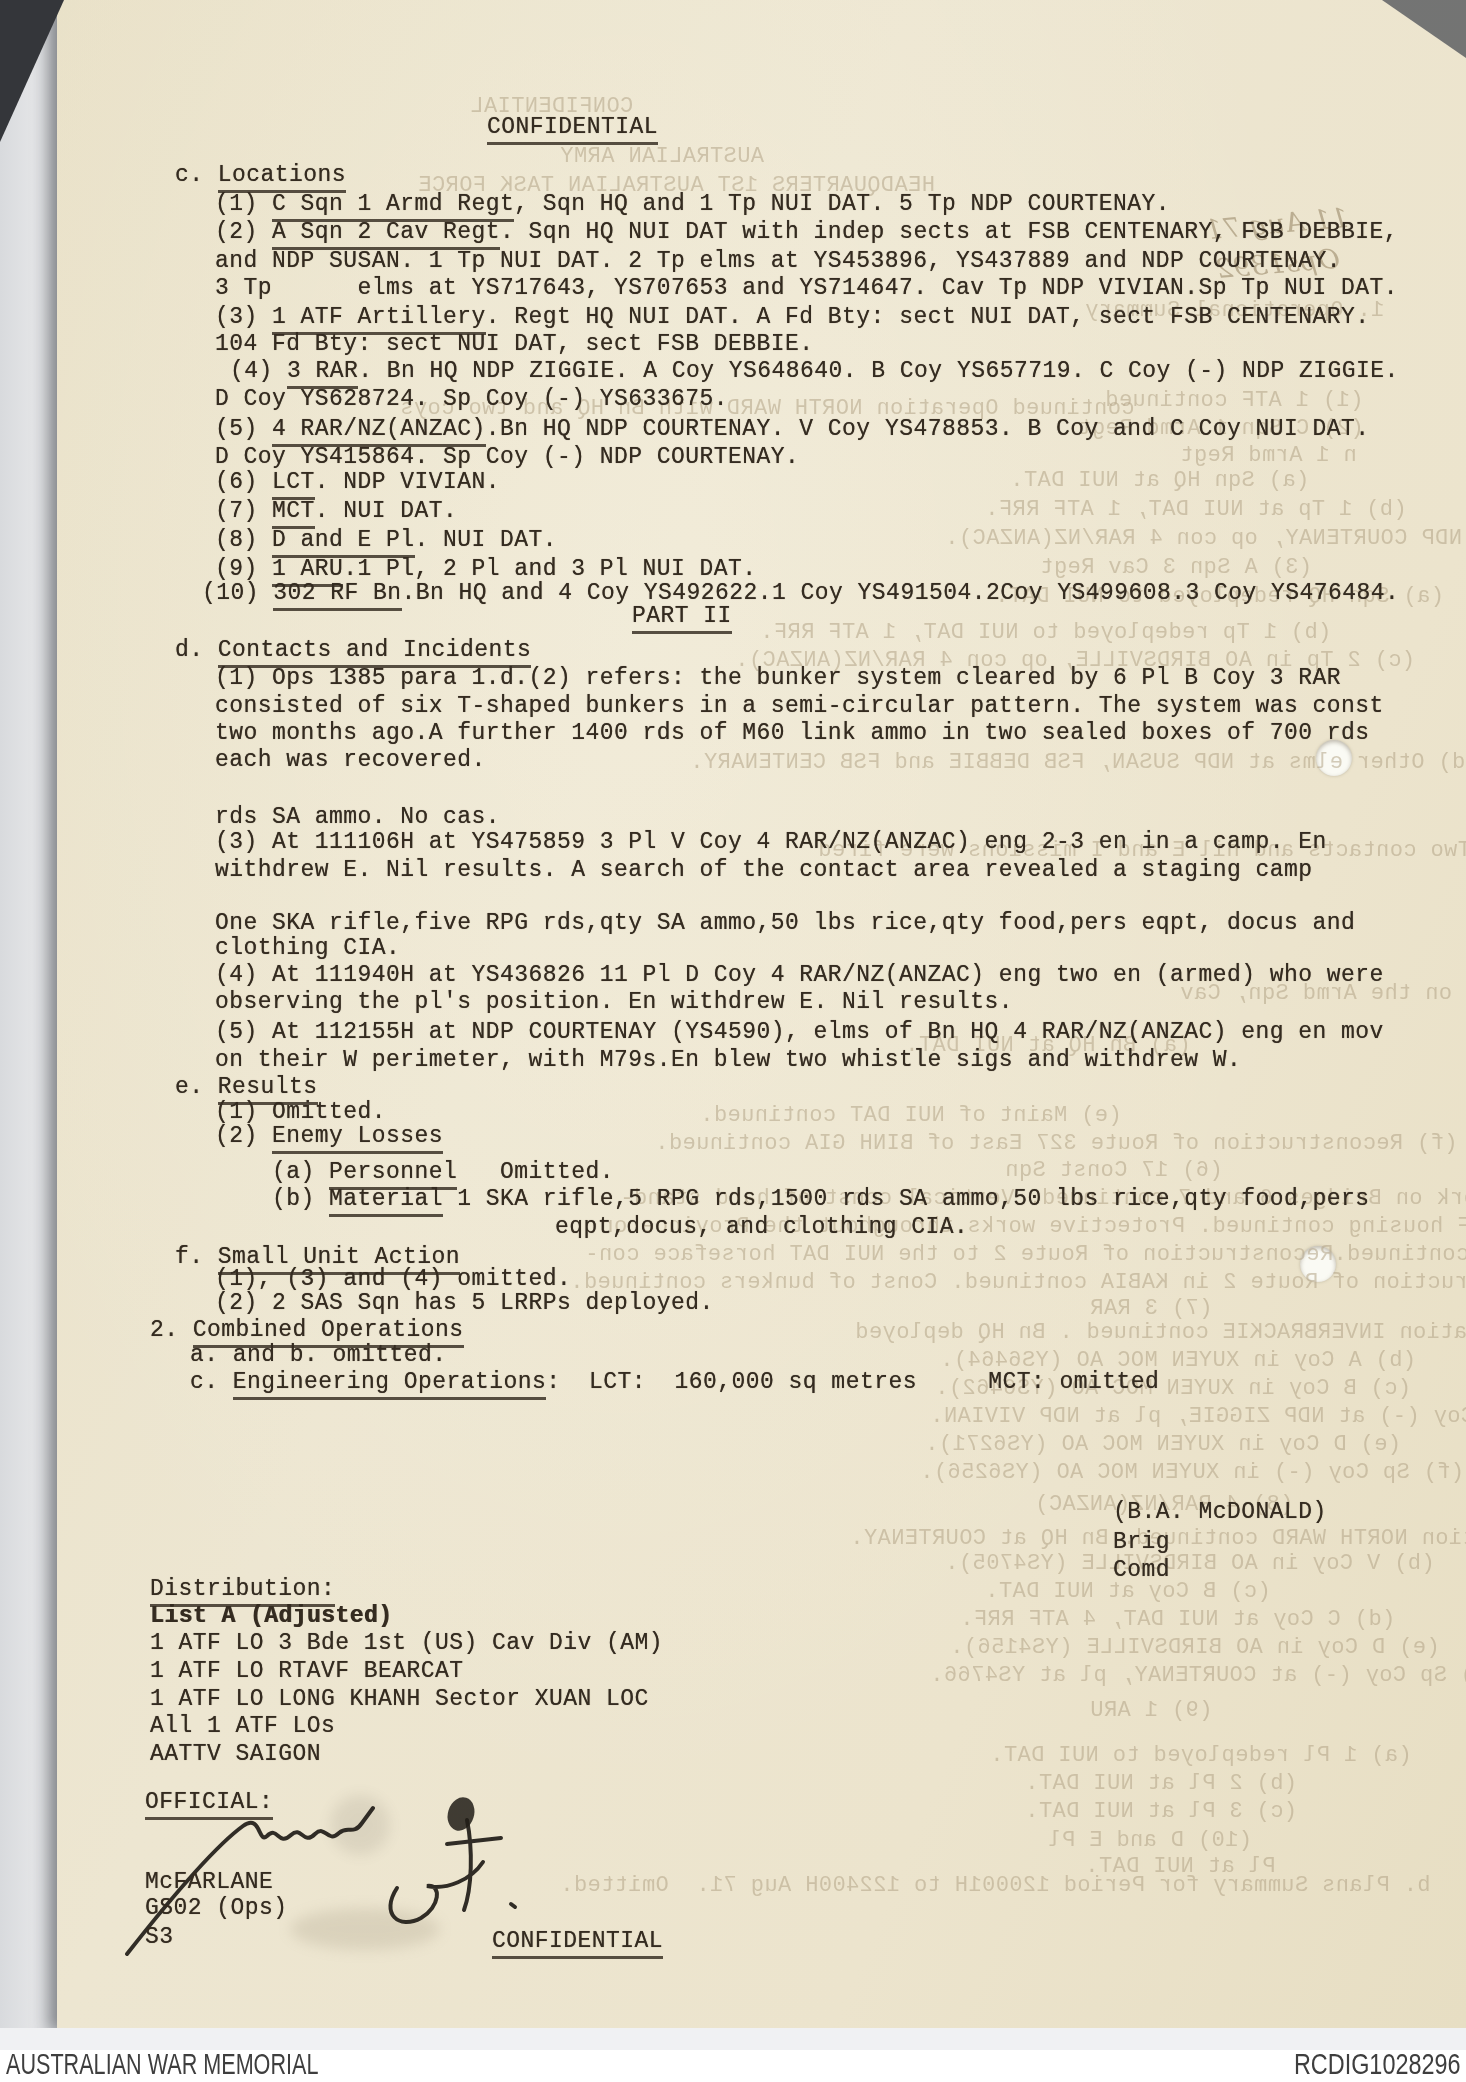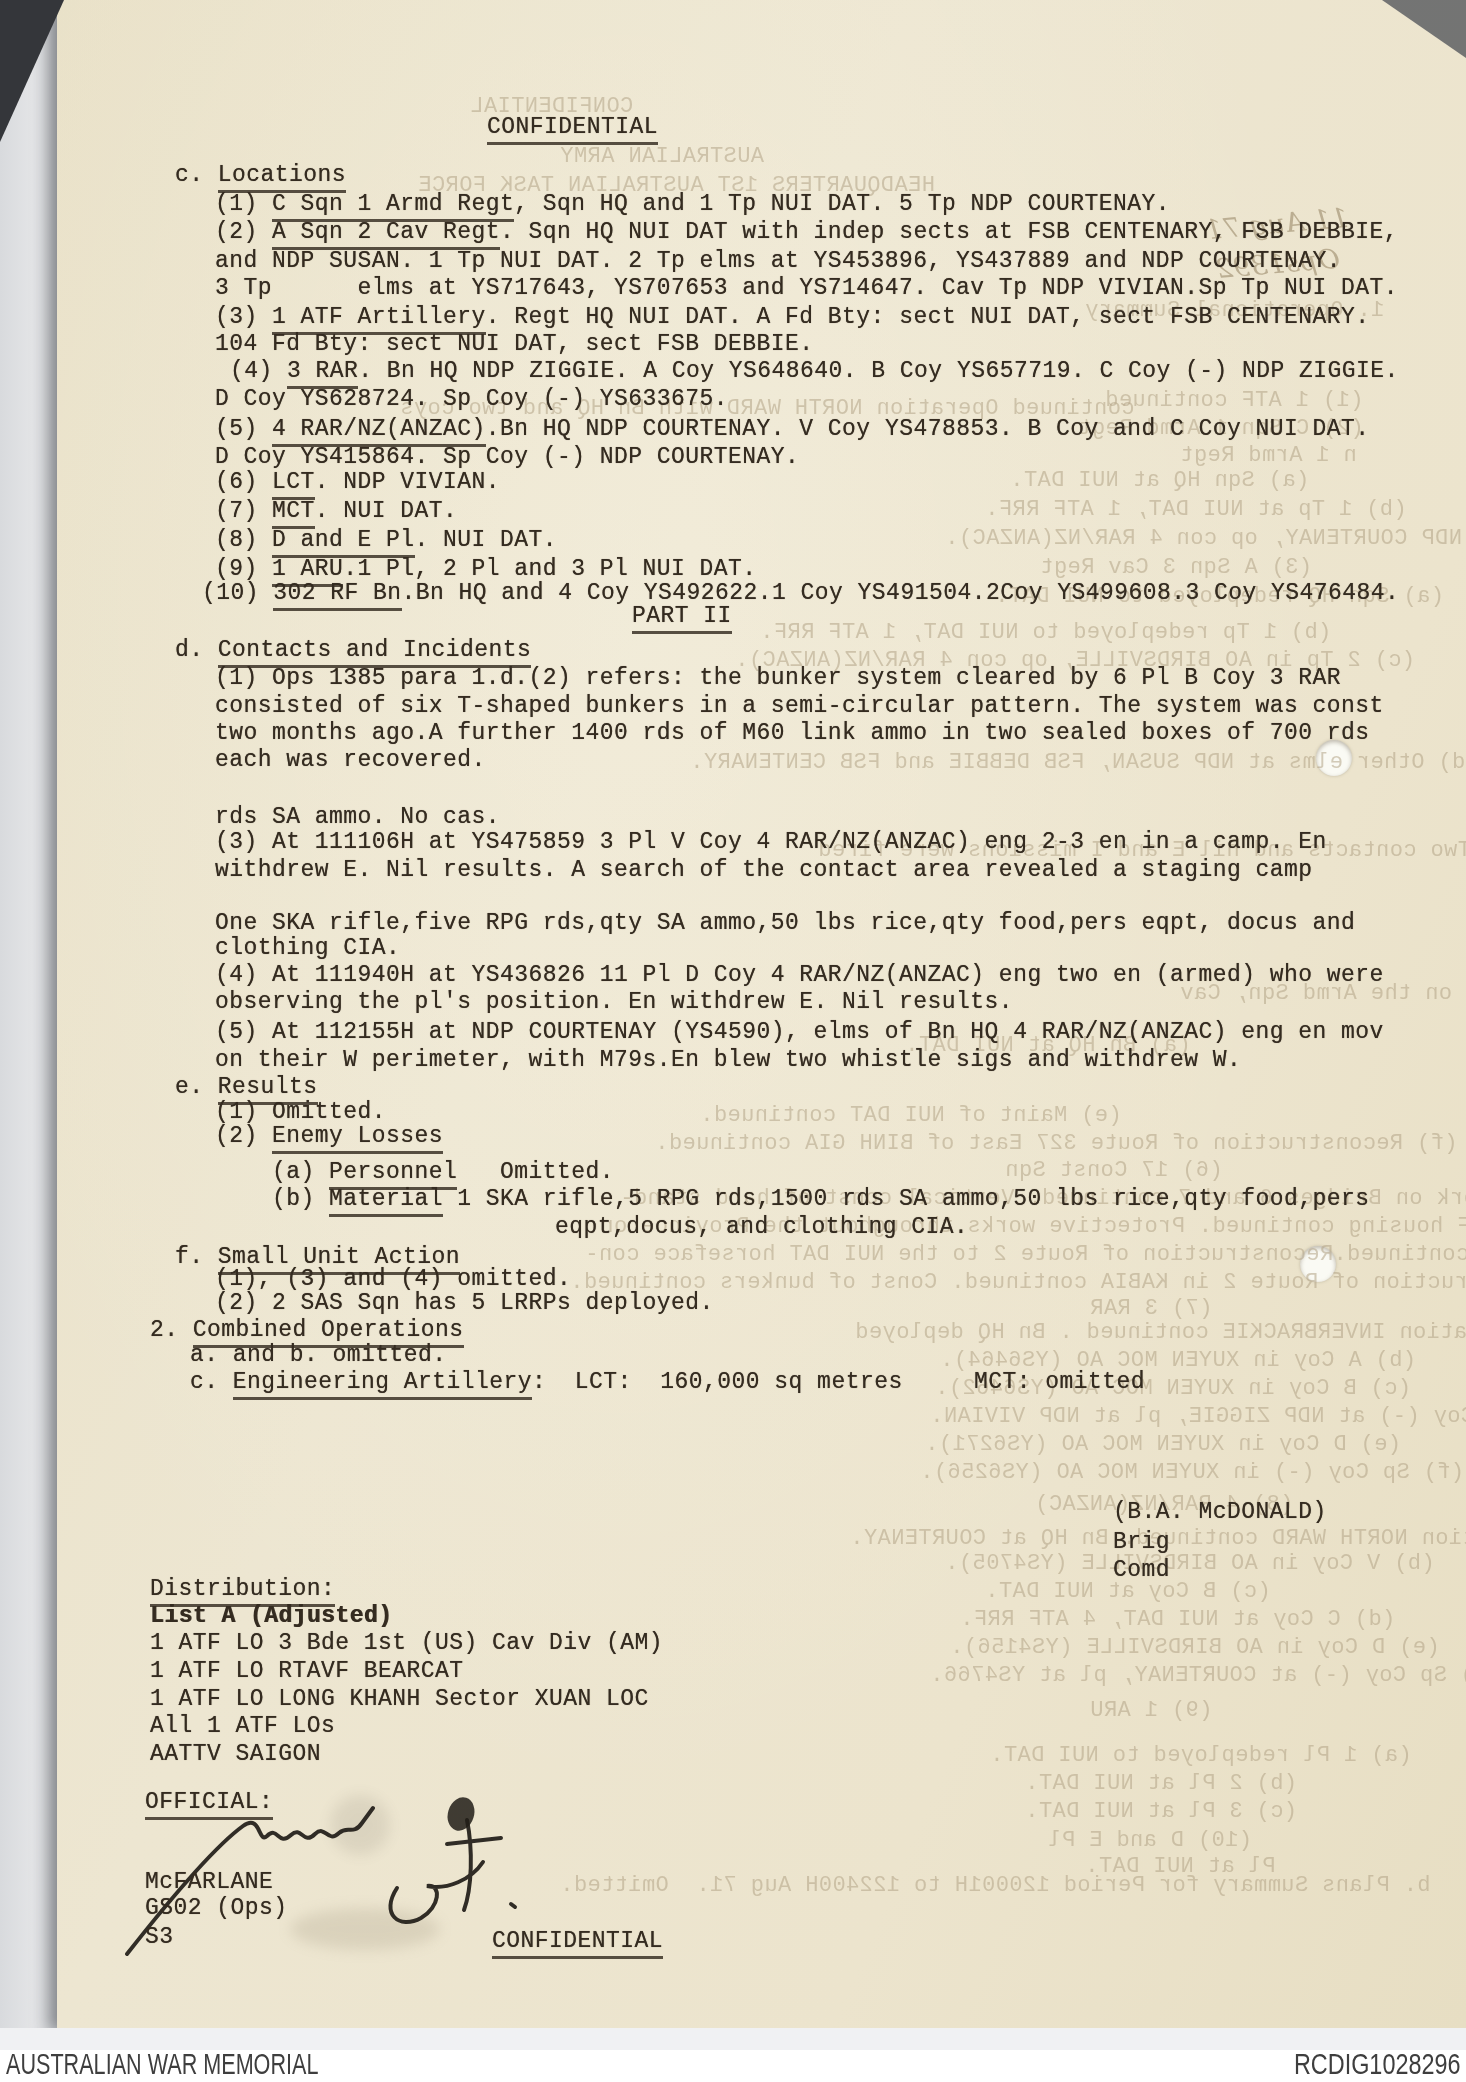--- a/index.html
+++ b/index.html
@@ -156,21 +156,21 @@
     <div class="doc-line" style="left: 215px; top: 1100px;"><span>(1) Omitted.</span></div>
     <div class="doc-line" style="left: 215px; top: 1124px;"><span>(2) </span><span class="u">Enemy Losses</span></div>
     <div class="doc-line" style="left: 272px; top: 1160px;"><span>(a) </span><span class="u">Personnel</span><span>   Omitted.</span></div>
     <div class="doc-line" style="left: 272px; top: 1187px;"><span>(b) </span><span class="u">Material</span><span> 1 SKA rifle,5 RPG rds,1500 rds SA ammo,50 lbs rice,qty food,pers</span></div>
     <div class="doc-line" style="left: 555px; top: 1215px;"><span>eqpt,docus, and clothing CIA.</span></div>
     <div class="doc-line" style="left: 175px; top: 1245px;"><span>f. </span><span class="u">Small Unit Action</span></div>
     <div class="doc-line" style="left: 215px; top: 1267px;"><span>(1), (3) and (4) omitted.</span></div>
     <div class="doc-line" style="left: 215px; top: 1291px;"><span>(2) 2 SAS Sqn has 5 LRRPs deployed.</span></div>
     <div class="doc-line" style="left: 150px; top: 1318px;"><span>2. </span><span class="u">Combined Operations</span></div>
     <div class="doc-line" style="left: 190px; top: 1343px;"><span>a. and b. omitted.</span></div>
-    <div class="doc-line" style="left: 190px; top: 1370px;"><span>c. </span><span class="u">Engineering Artillery</span><span>:  LCT:  160,000 sq metres     MCT: omitted</span></div>
+    <div class="doc-line" style="left: 190px; top: 1370px;"><span>c. </span><span class="u">Engineering Operations</span><span>:  LCT:  160,000 sq metres     MCT: omitted</span></div>
     <div class="doc-line" style="left: 1113px; top: 1500px;"><span>(B.A. McDONALD)</span></div>
     <div class="doc-line" style="left: 1113px; top: 1530px;"><span>Brig</span></div>
     <div class="doc-line" style="left: 1113px; top: 1558px;"><span>Comd</span></div>
     <div class="doc-line" style="left: 150px; top: 1577px;"><span class="u">Distribution:</span></div>
     <div class="doc-line" style="left: 150px; top: 1604px;"><span class="b">List A (Adjusted)</span></div>
     <div class="doc-line" style="left: 150px; top: 1631px;"><span>1 ATF LO 3 Bde 1st (US) Cav Div (AM)</span></div>
     <div class="doc-line" style="left: 150px; top: 1659px;"><span>1 ATF LO RTAVF BEARCAT</span></div>
     <div class="doc-line" style="left: 150px; top: 1687px;"><span>1 ATF LO LONG KHANH Sector XUAN LOC</span></div>
     <div class="doc-line" style="left: 150px; top: 1714px;"><span>All 1 ATF LOs</span></div>
     <div class="doc-line" style="left: 150px; top: 1742px;"><span>AATTV SAIGON</span></div>

